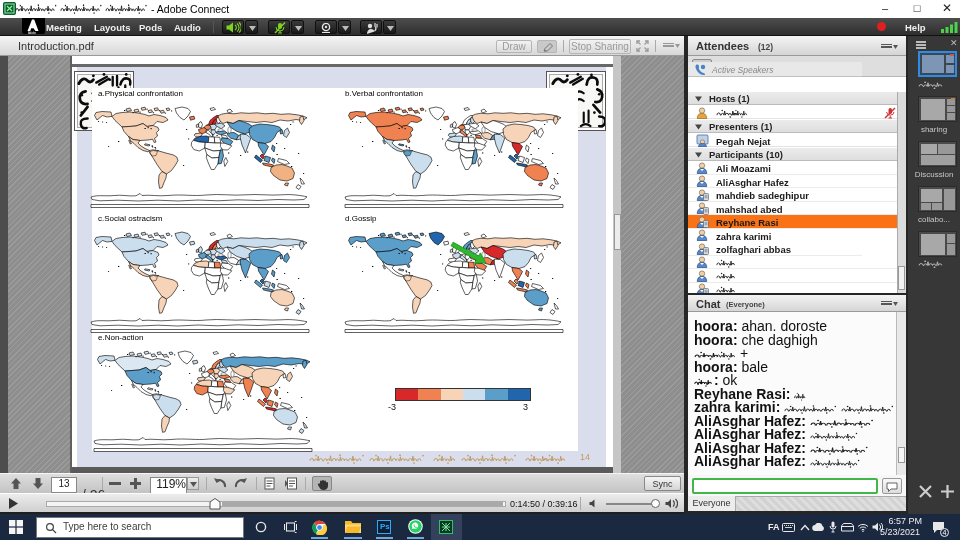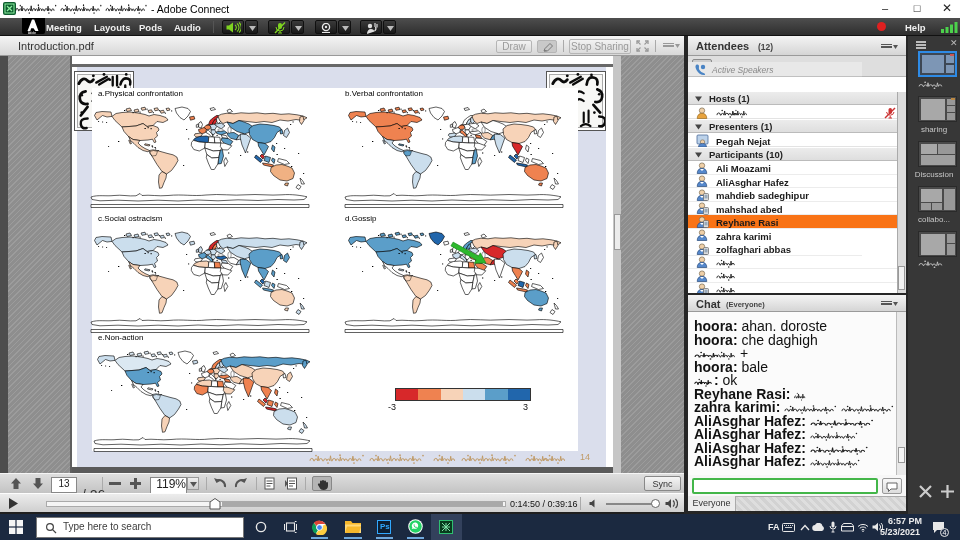--- a/index.html
+++ b/index.html
@@ -55,21 +55,21 @@
 .msg { position:absolute; left:6px; font-size:14px; color:#111; white-space:nowrap; }
 .msg b { font-weight:bold; }
 #strip { position:absolute; left:908px; top:36px; width:52px; height:478px; background:#373737; }
 .thumb { position:absolute; left:10px; width:39px; height:26px; background:#4a4a4a; border:1px solid #2a2a2a; }
 .tlabel { position:absolute; left:0; width:52px; text-align:center; font-size:8px; color:#c8c8c8; }
 
 
 #taskbar { position:absolute; left:0; top:514px; width:960px; height:26px; background:#1b2940; }
 #search { position:absolute; left:36px; top:517px; width:208px; height:21px; background:#fff; border:1px solid #777; }
 #search span { position:absolute; left:26px; top:3px; font-size:10px; color:#3c3c3c; }
-.tray { position:absolute; top:519px; color:#eee; font-size:9px;font-weight:bold; }
+.tray { position:absolute; top:519px; color:#eee; font-size:9px; }
 </style>
 </head>
 <body>
 <div id="stage">
   <svg width="0" height="0" style="position:absolute">
     <defs>
       <g id="sq">
         <path d="M1,6.8 a1.8,2.4 0 0 1 3.6,0 h0.9 a1.5,1.9 0 0 1 3,0 l0.7,-4.6 l0.7,4.6 a1.8,2.2 0 0 1 3.6,0 h1.2 a1.6,2 0 0 1 3.2,0 a1.4,1.7 0 0 1 2.8,0 l0.8,-5 l0.8,5 h1 a1.8,2.3 0 0 1 3.6,0 a1.5,1.9 0 0 1 3,0 h0.8 l0.7,-4 l0.7,4 a1.7,2.1 0 0 1 3.4,0 a1.4,1.8 0 0 1 2.8,0 h1.2 a1.8,2.2 0 0 1 3.6,0 l0.8,-4.6 l0.8,4.6 a1.5,1.9 0 0 1 3,0 h1 a1.6,2 0 0 1 3.2,0" fill="none"></path>
         <circle cx="7" cy="1.6" r="0.85" stroke="none"></circle>
           <circle cx="19" cy="9" r="0.85" stroke="none"></circle>

